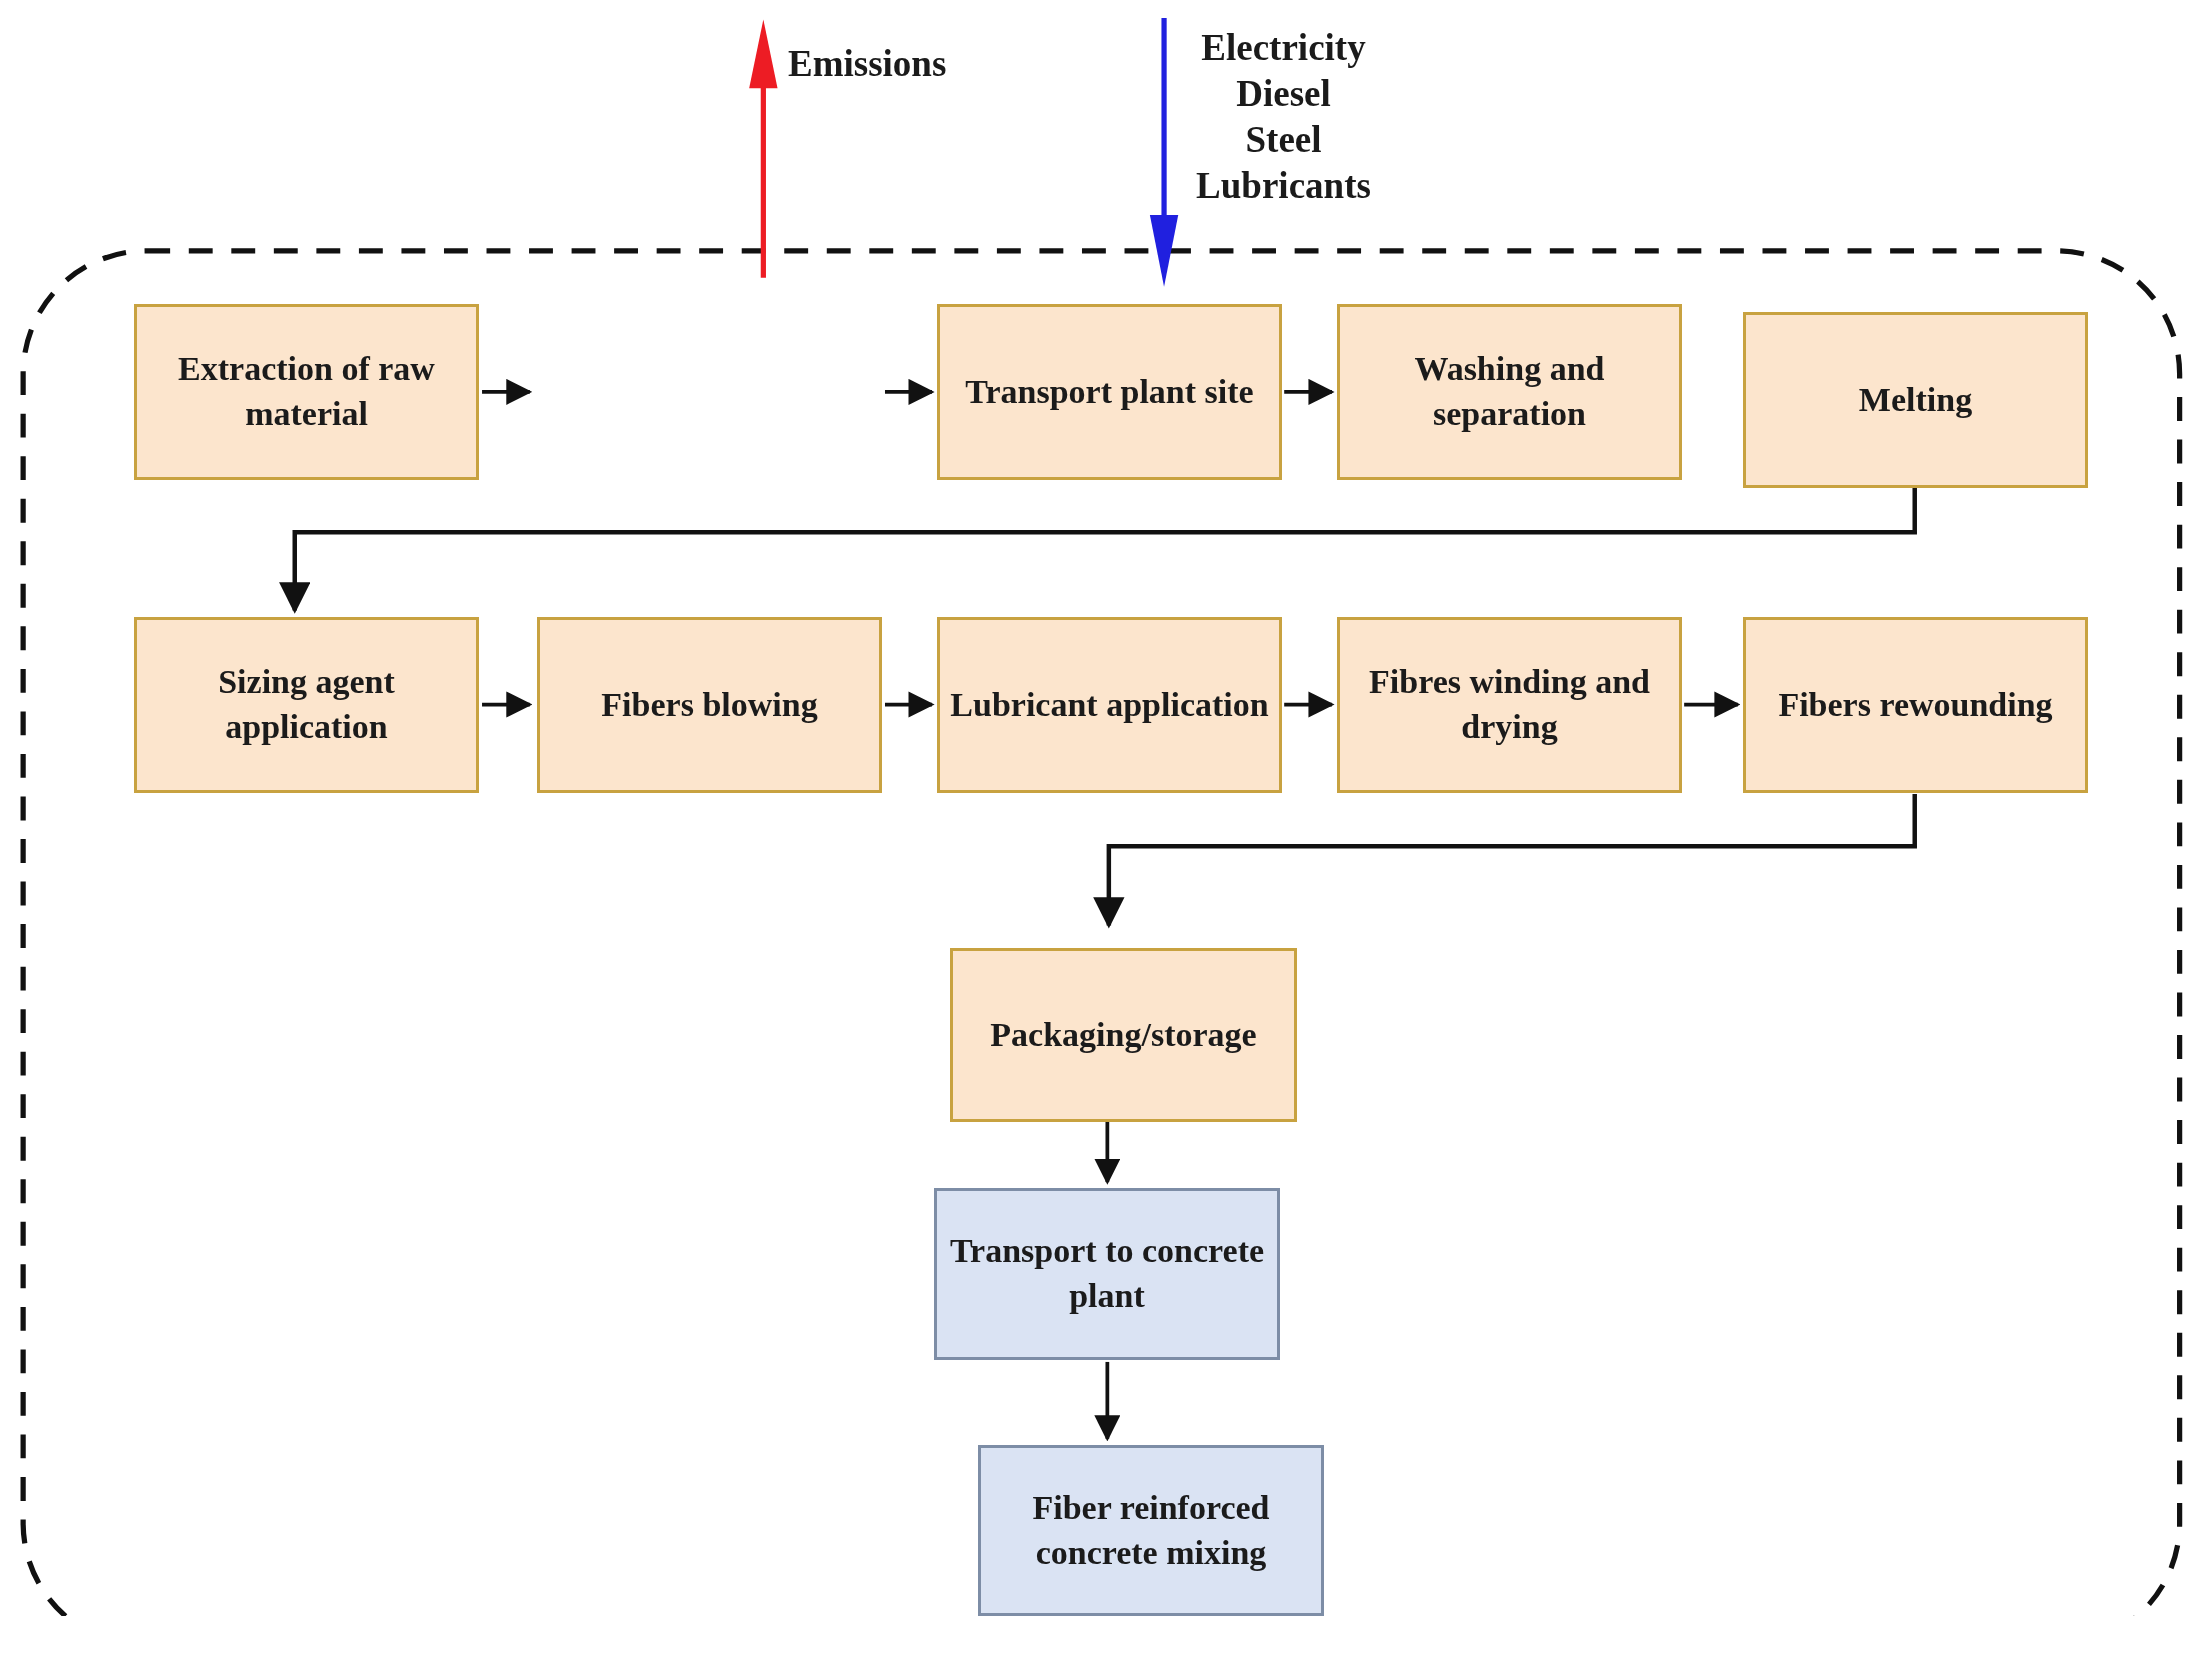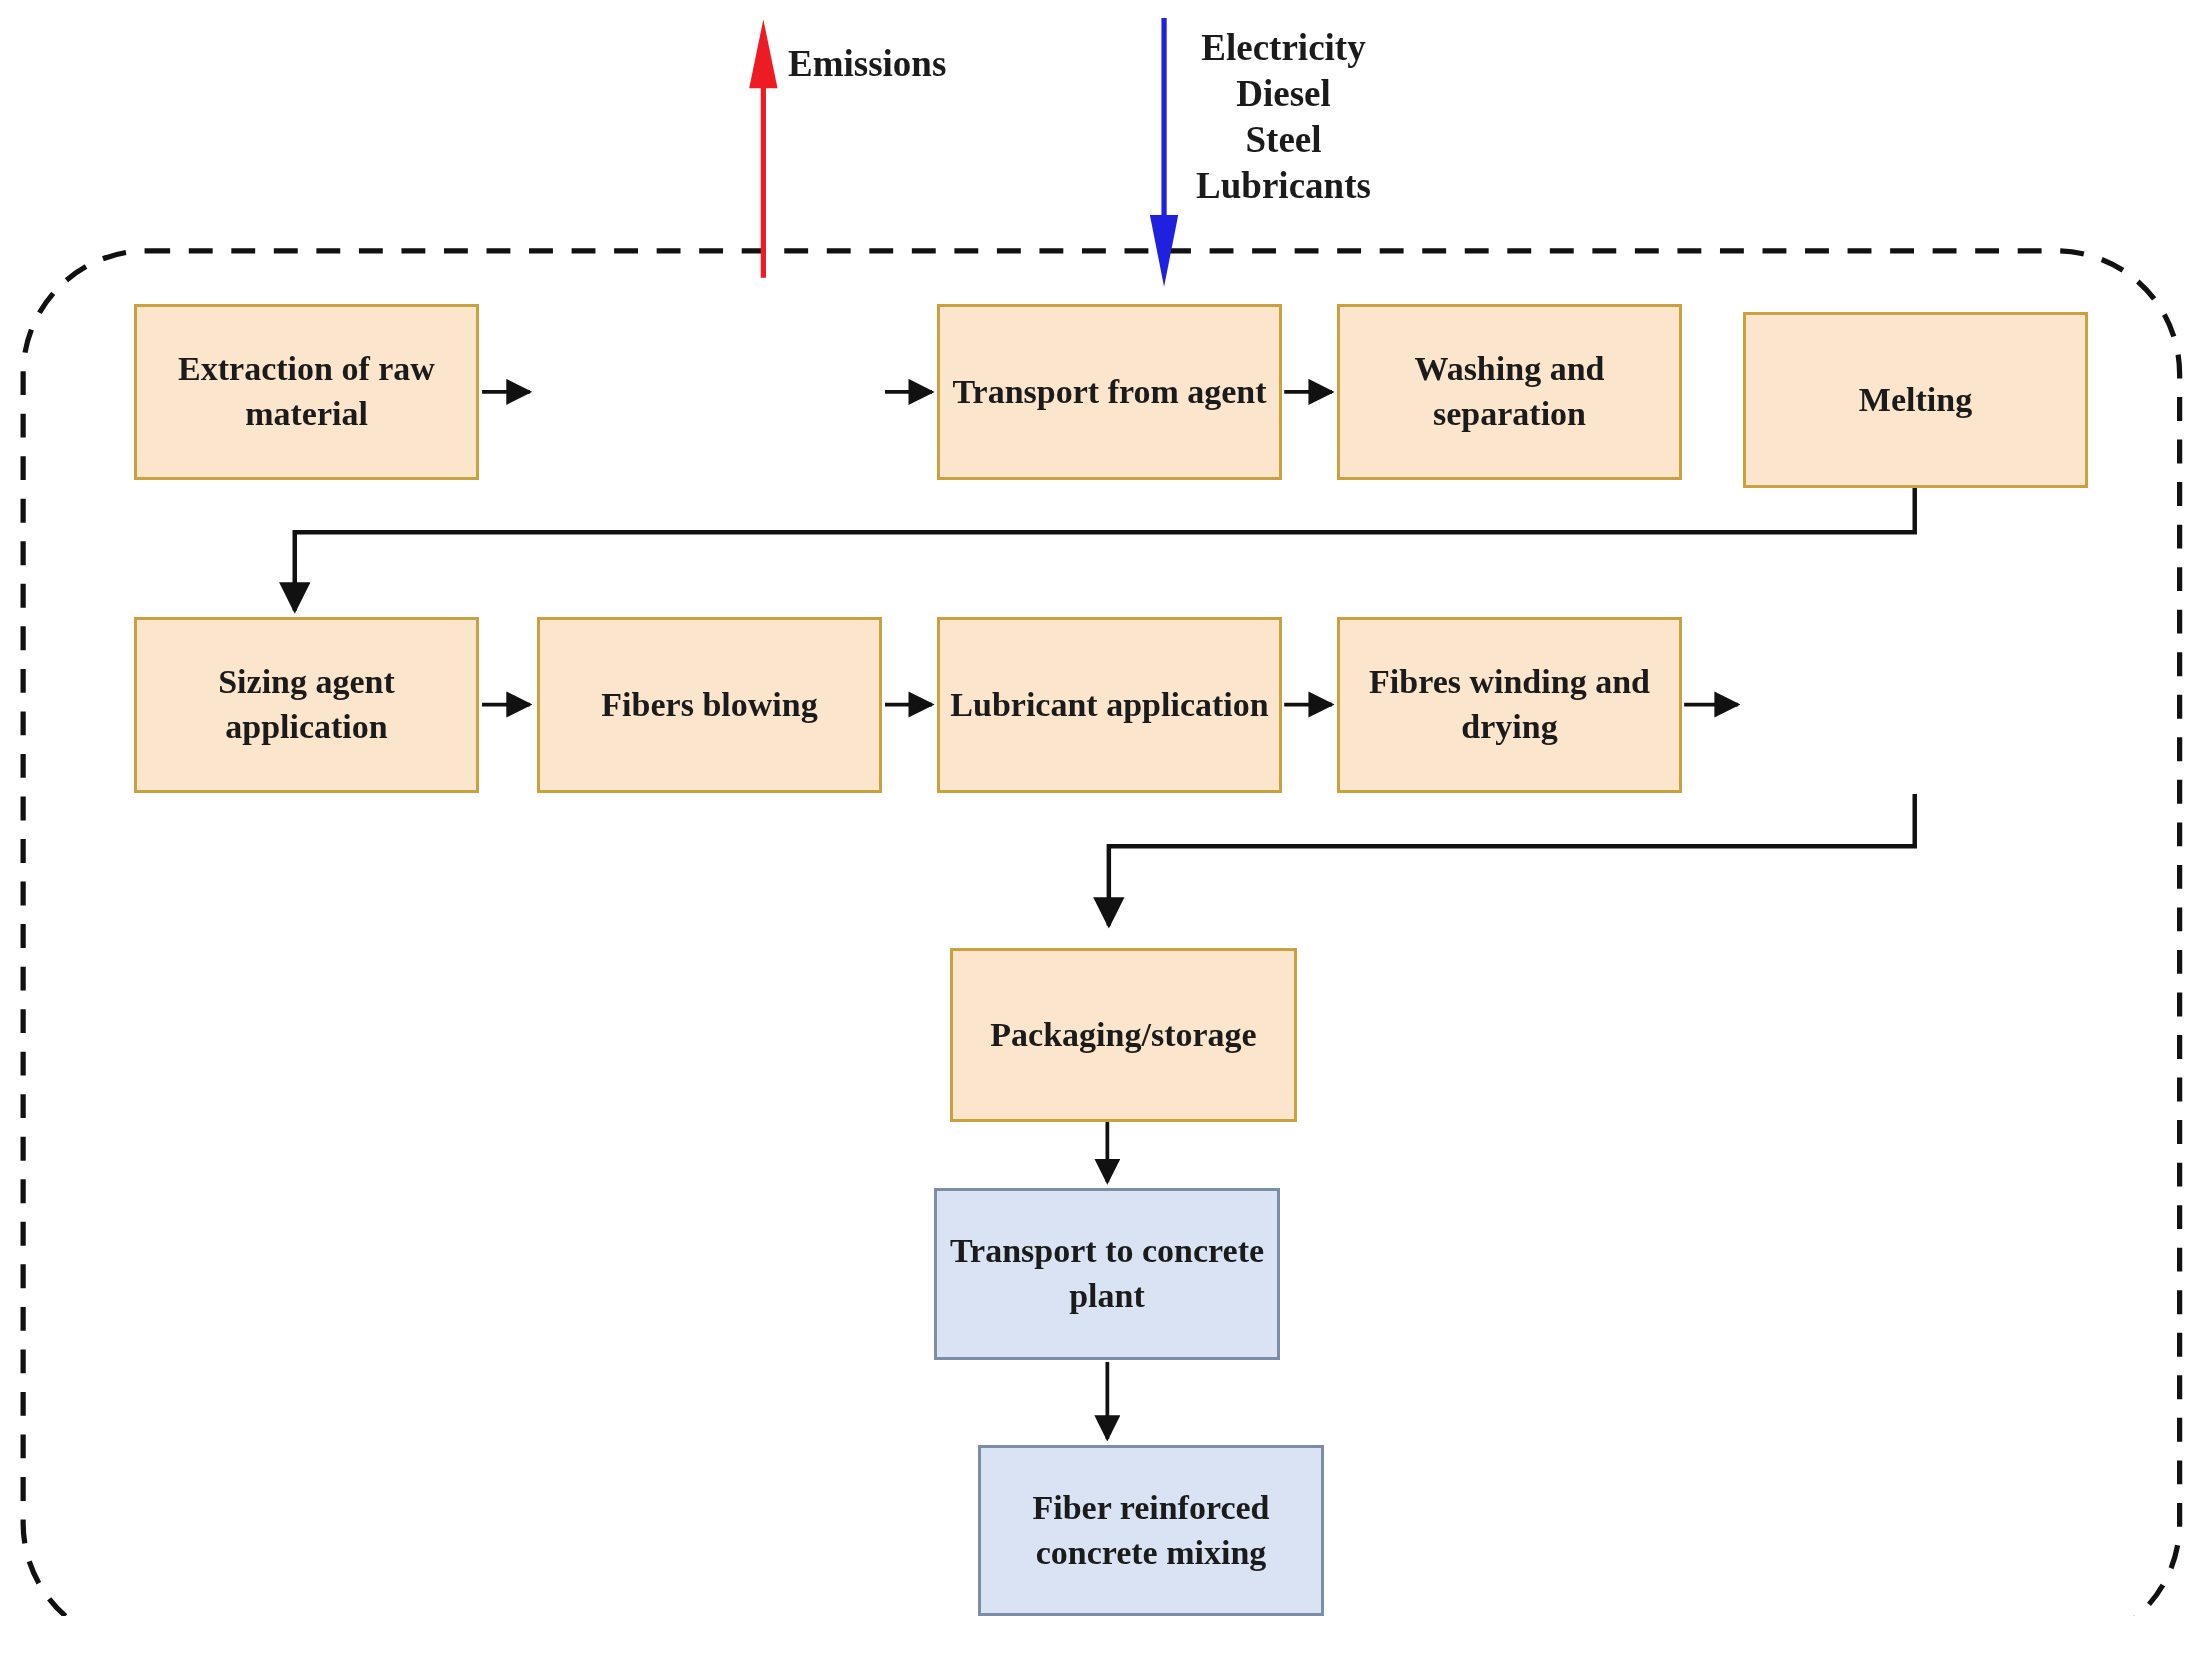--- a/index.html
+++ b/index.html
@@ -98,41 +98,44 @@
     <span>Electricity</span>
     <span>Diesel</span>
     <span>Steel</span>
     <span>Lubricants</span>
   </div>
 
   <div class="node process" style="left:134px;top:304px;">
     <span>Extraction of raw material</span>
   </div>
   <div class="node process" style="left:937px;top:304px;">
-    <span>Transport from agent</span>
+    <span>Transport plant site</span>
   </div>
   <div class="node process" style="left:1337px;top:304px;">
     <span>Washing and separation</span>
   </div>
   <div class="node process" style="left:1743px;top:304px;margin-top:8px;">
     <span>Melting</span>
   </div>
 
   <div class="node process" style="left:134px;top:617px;">
     <span>Sizing agent application</span>
   </div>
   <div class="node process" style="left:537px;top:617px;">
     <span>Fibers blowing</span>
   </div>
   <div class="node process" style="left:937px;top:617px;text-align:center;">
     <span>Lubricant application</span>
   </div>
   <div class="node process" style="left:1337px;top:617px;">
     <span>Fibres winding and drying</span>
   </div>
+  <div class="node process" style="left:1743px;top:617px;">
+    <span>Fibers rewounding</span>
+  </div>
 
   <div class="node process" style="left:934px;top:948px;width:347px;height:174px;margin-left:16px;">
     <span>Packaging/storage</span>
   </div>
   <div class="node transport" style="left:934px;top:1188px;height:172px;">
     <span>Transport to concrete plant</span>
   </div>
   <div class="node transport" style="left:978px;top:1445px;height:171px;">
     <span>Fiber reinforced concrete mixing</span>
   </div>

